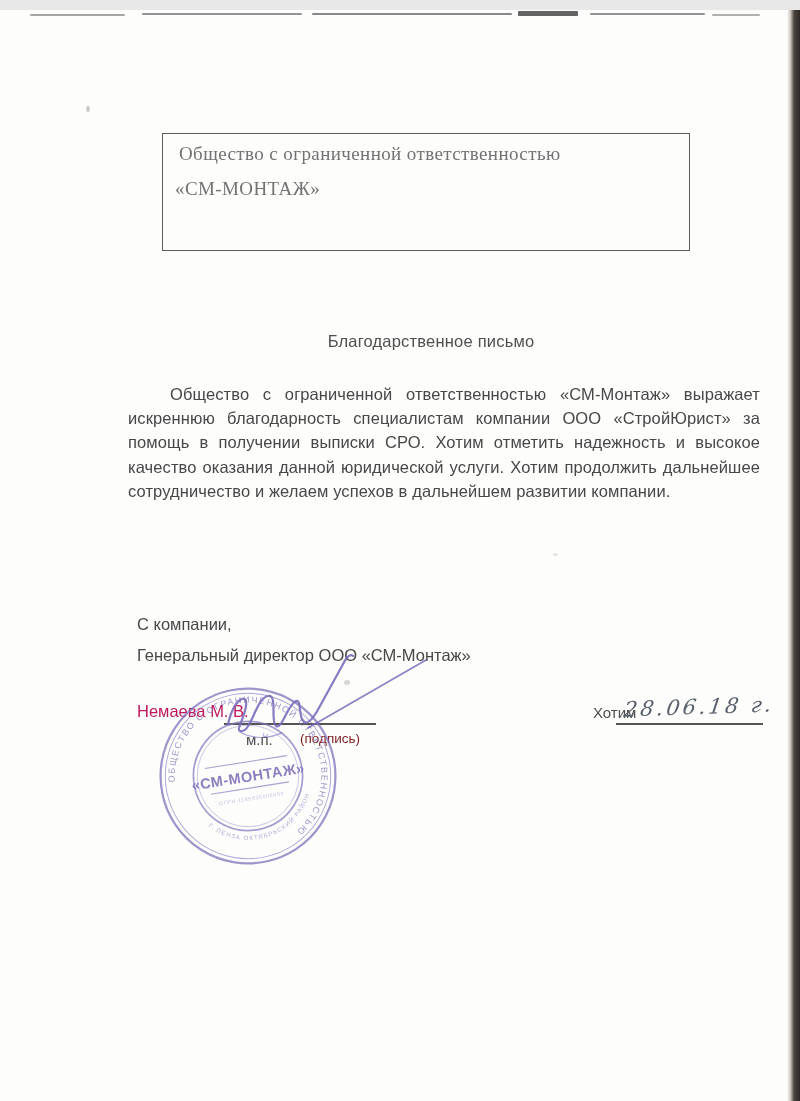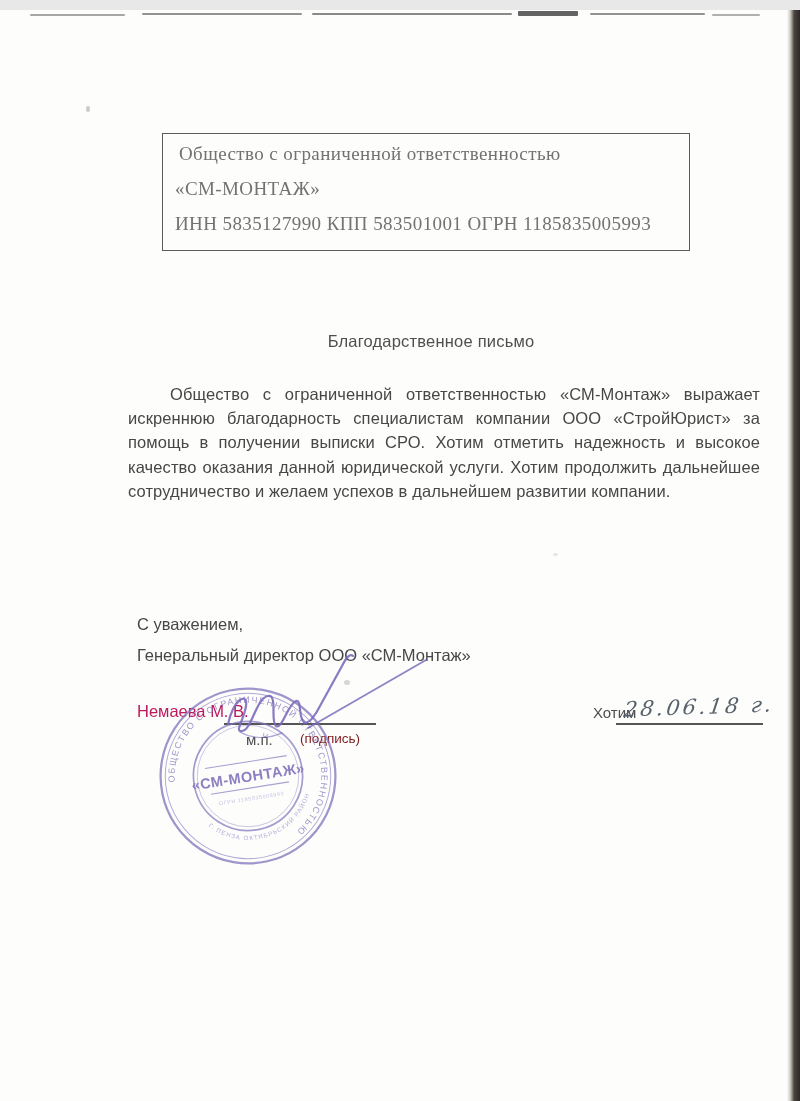--- a/index.html
+++ b/index.html
@@ -98,28 +98,27 @@
   <div class="scan-top-line seg5"></div>
   <div class="scan-top-line seg6"></div>
   <div class="scan-right-strip"></div>
   <div class="speck speck1"></div>
   <div class="speck speck2"></div>
   <div class="speck speck3"></div>
 
   <div class="letterhead">
     <div class="lh-line lh-1">Общество с ограниченной ответственностью</div>
     <div class="lh-line">«СМ-МОНТАЖ»</div>
-    <div class="lh-line">ИНН 5835127990 КПП 583501001 ОГРН 1185835005993</div>
   </div>
 
   <div class="title">Благодарственное письмо</div>
 
   <div class="body-text">Общество с ограниченной ответственностью «СМ-Монтаж» выражает искреннюю благодарность специалистам компании ООО «СтройЮрист» за помощь в получении выписки СРО. Хотим отметить надежность и высокое качество оказания данной юридической услуги. Хотим продолжить дальнейшее сотрудничество и желаем успехов в дальнейшем развитии компании.</div>
 
-  <div class="closing">С уважением,</div>
+  <div class="closing">С компании,</div>
   <div class="signer-title">Генеральный директор ООО «СМ-Монтаж»</div>
   <div class="signer-name">Немаева М. В.</div>
   <div class="sig-underline"></div>
   <div class="mp-label">м.п.</div>
   <div class="podpis-label">(подпись)</div>
 
   <div class="date-label">Хотим</div>
   <div class="date-underline"></div>
   <div class="date-hand">28.06.18 г.</div>
 

